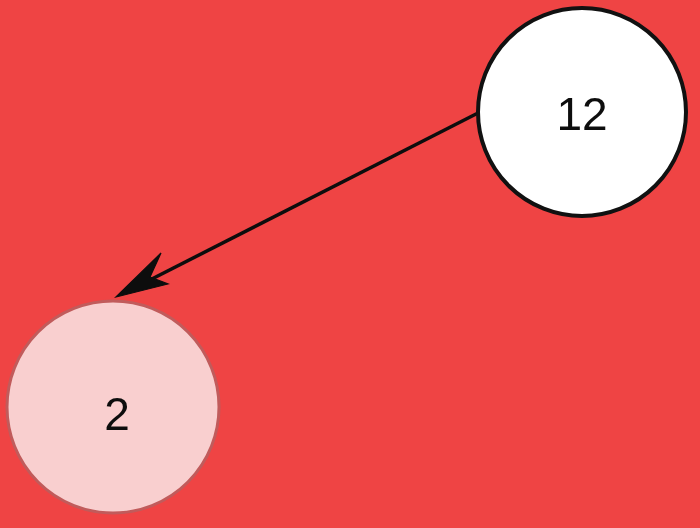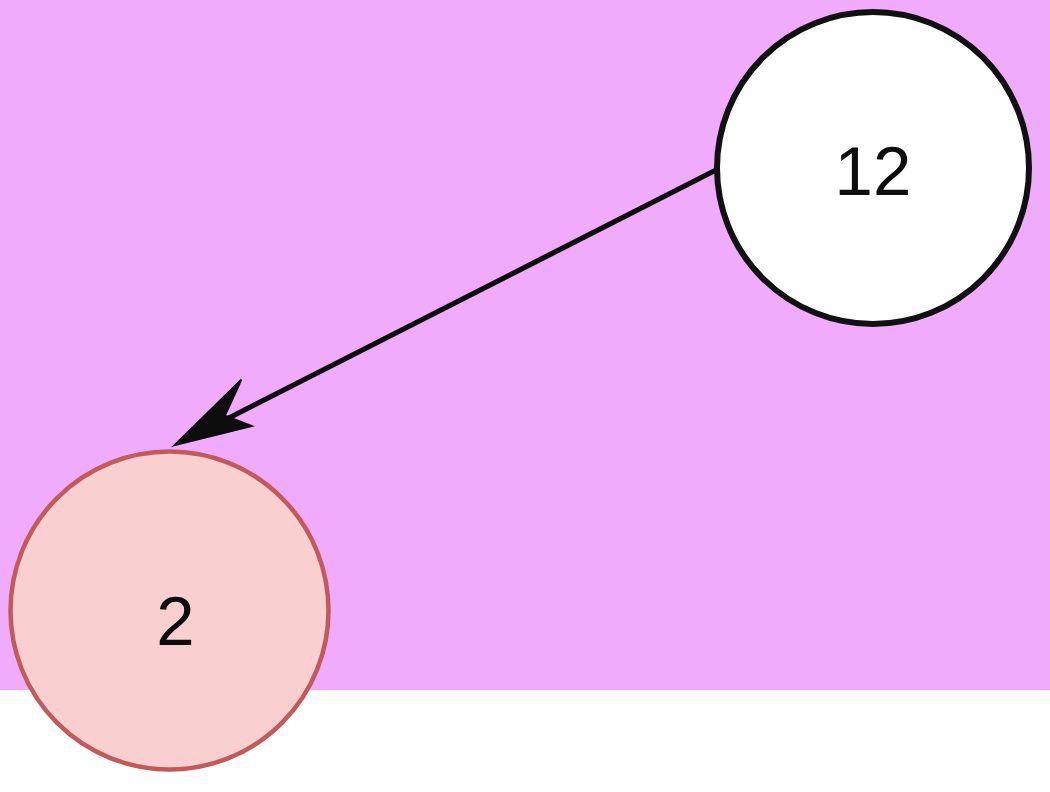--- a/index.html
+++ b/index.html
@@ -10,22 +10,22 @@
   }
   body {
     width: 700px;
     height: 528px;
     overflow: hidden;
     font-family: "Liberation Sans", sans-serif;
   }
   #graph-canvas {
     position: relative;
     width: 700px;
-    height: 460px;
-    background: #f0abfc;
+    height: 528px;
+    background: #ef4444;
   }
   #graph-svg {
     position: absolute;
     top: 0;
     left: 0;
     width: 700px;
     height: 528px;
     display: block;
   }
   .node-label {

